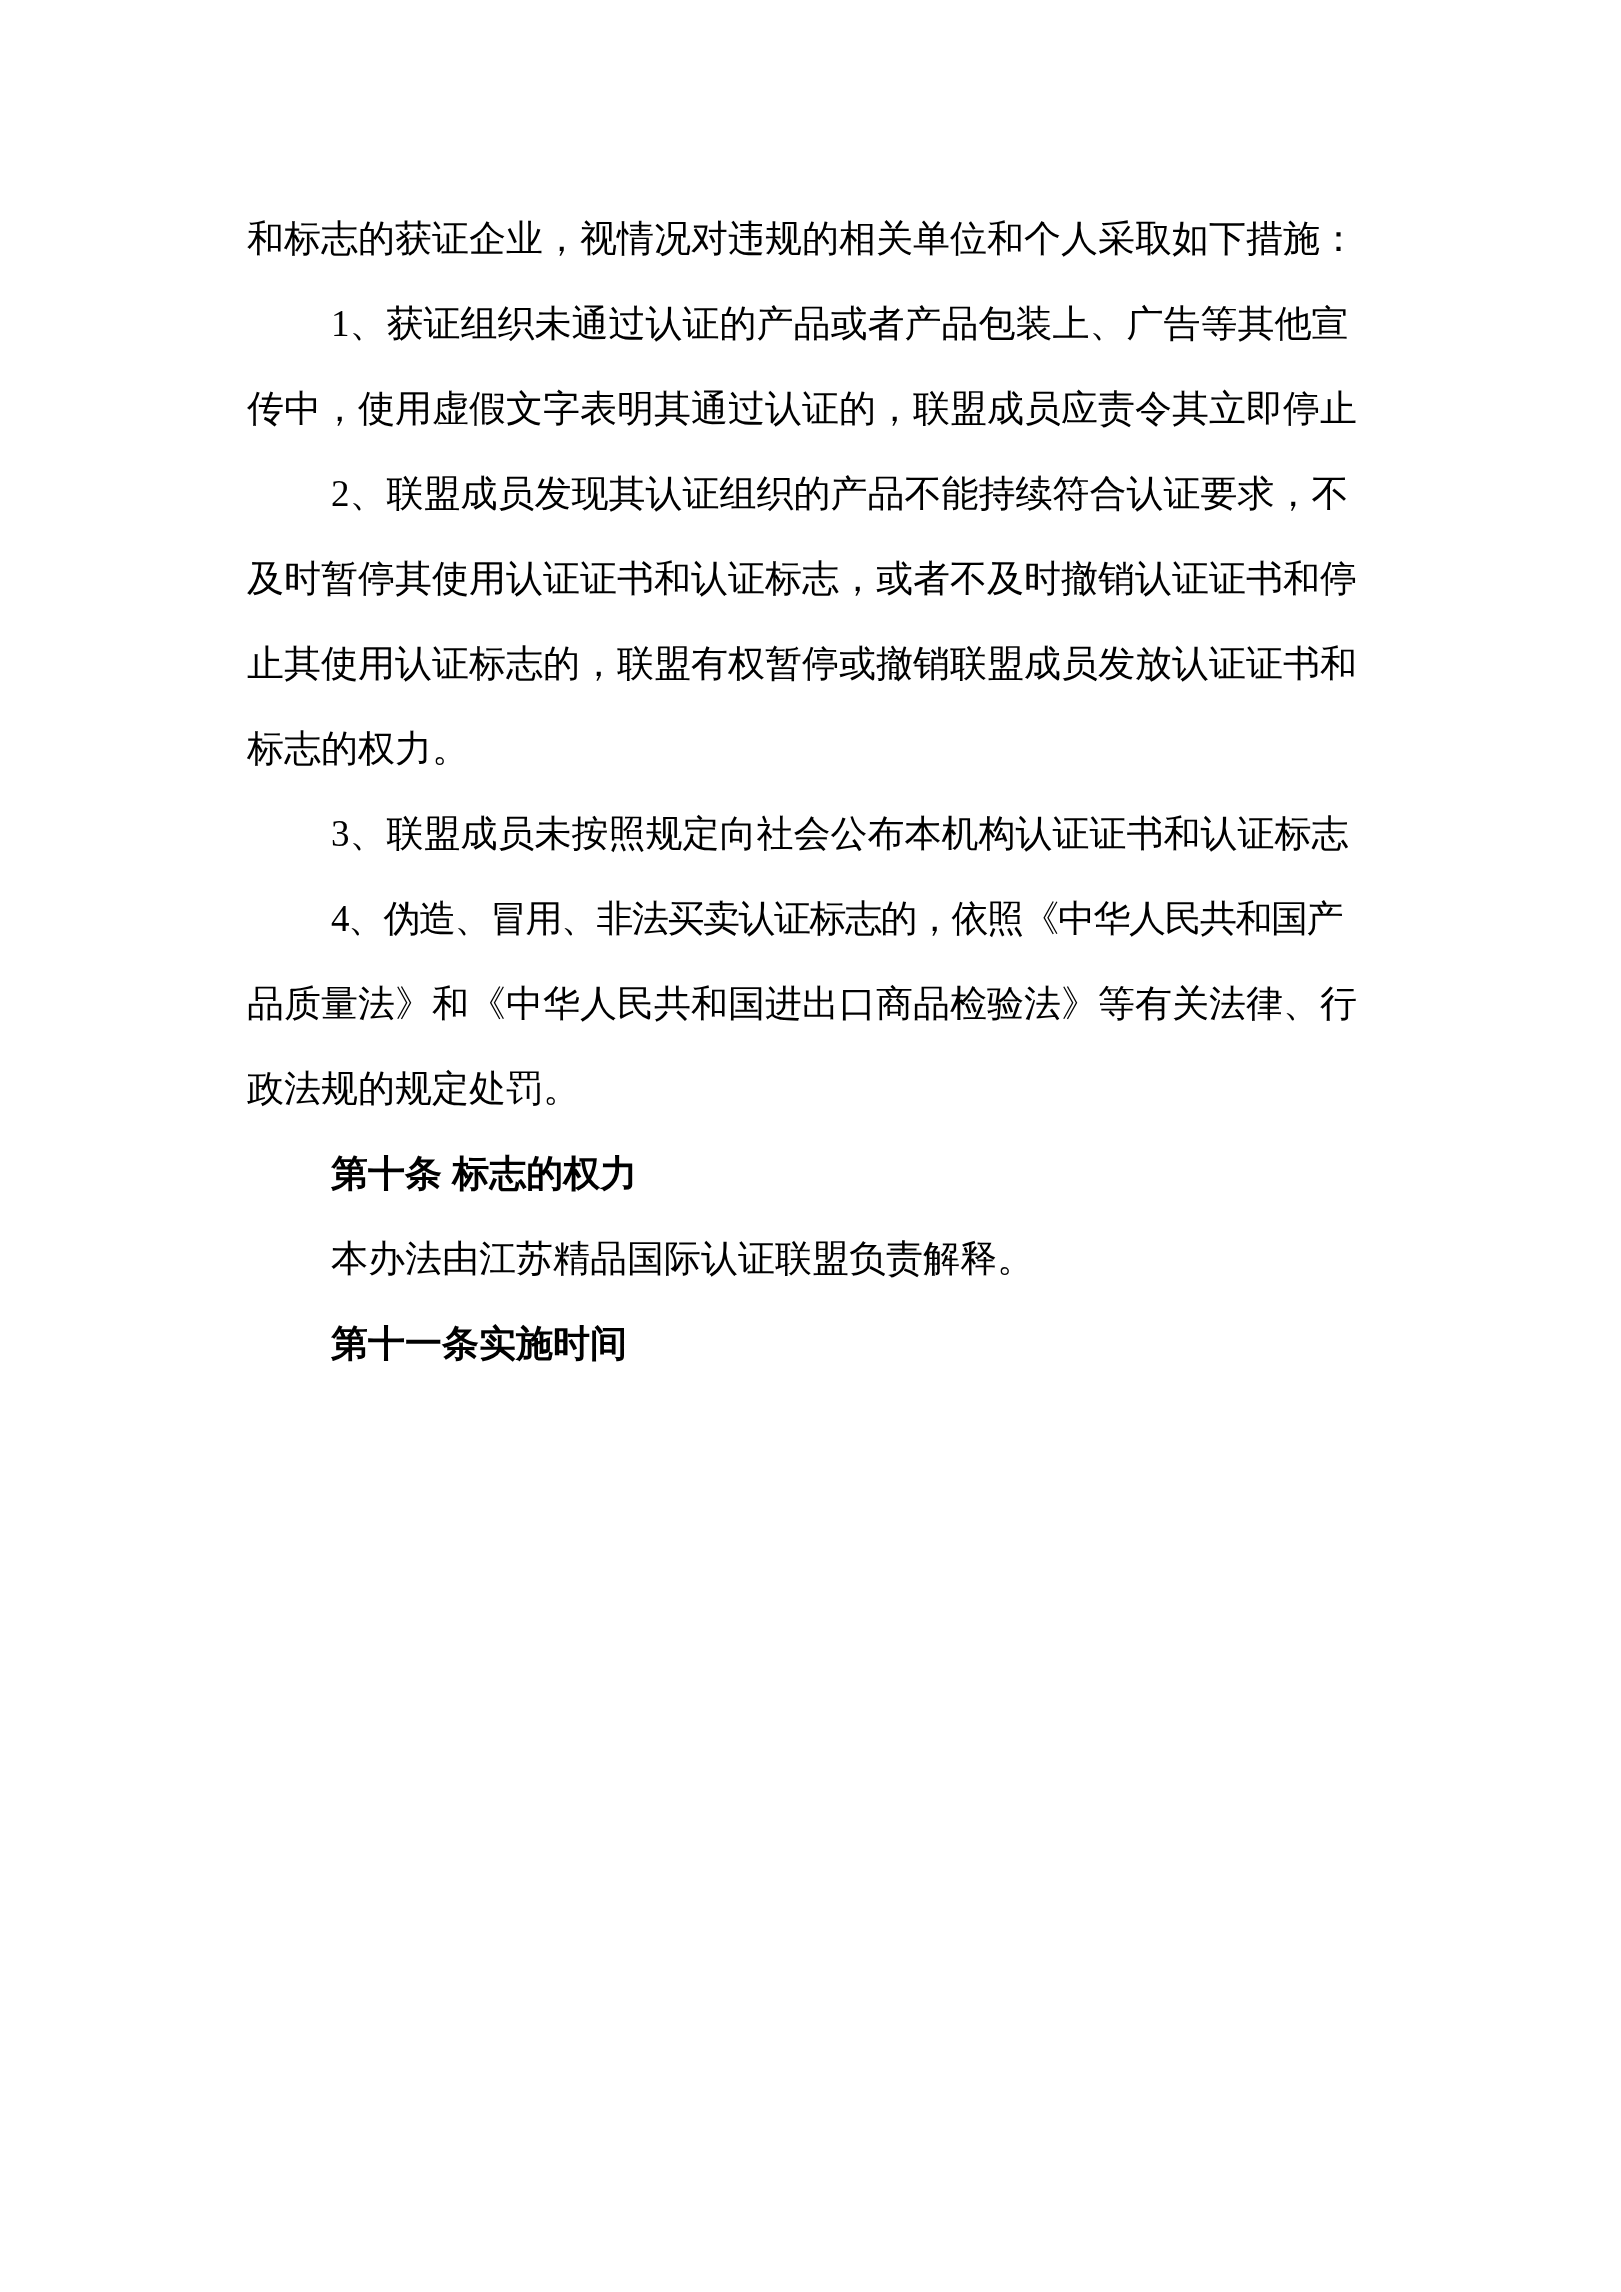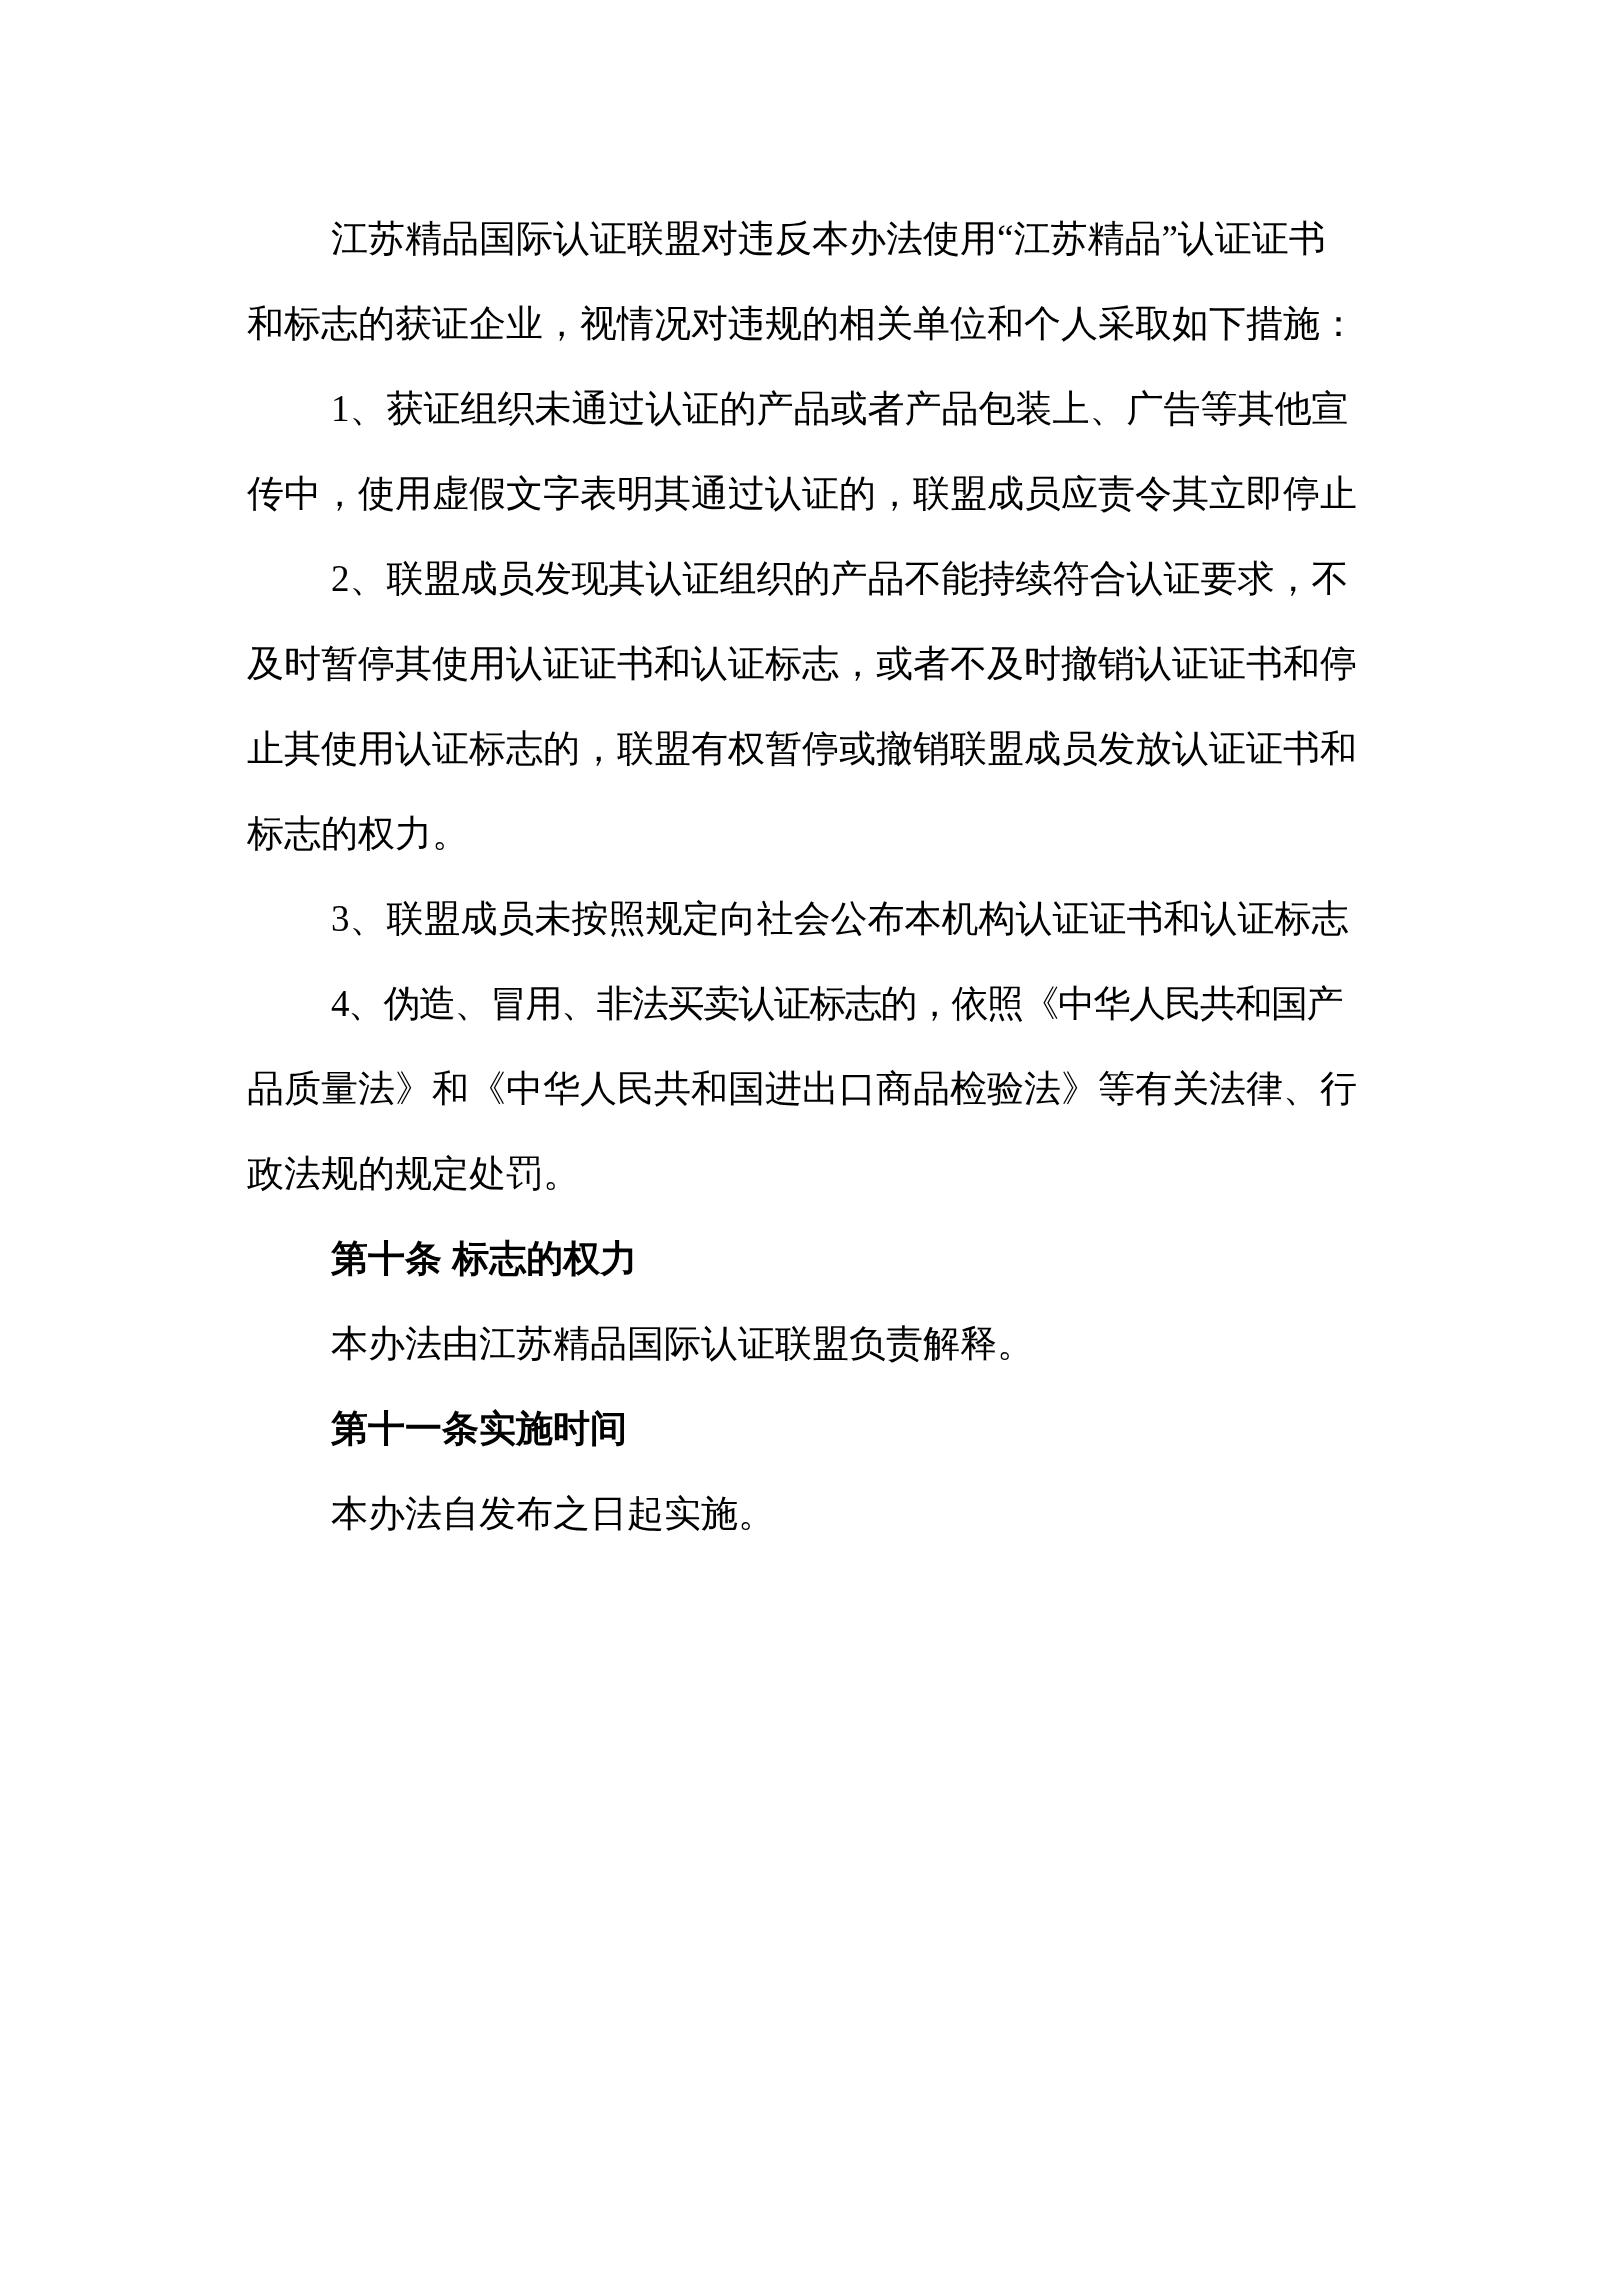--- a/index.html
+++ b/index.html
@@ -42,31 +42,29 @@
   .heading {
     font-weight: 700;
     font-family: "Liberation Sans", "DejaVu Sans", sans-serif;
   }
 </style>
 </head>
 <body>
 
 <div class="page">
   <div class="text-block">
-    <div class="line indent">江苏精品国际认证联盟对违反本办法使用“江苏精品”认证证书</div>
     <div class="line">和标志的获证企业，视情况对违规的相关单位和个人采取如下措施：</div>
     <div class="line indent">1、获证组织未通过认证的产品或者产品包装上、广告等其他宣</div>
     <div class="line">传中，使用虚假文字表明其通过认证的，联盟成员应责令其立即停止</div>
     <div class="line indent">2、联盟成员发现其认证组织的产品不能持续符合认证要求，不</div>
     <div class="line">及时暂停其使用认证证书和认证标志，或者不及时撤销认证证书和停</div>
     <div class="line">止其使用认证标志的，联盟有权暂停或撤销联盟成员发放认证证书和</div>
     <div class="line">标志的权力。</div>
     <div class="line indent">3、联盟成员未按照规定向社会公布本机构认证证书和认证标志</div>
     <div class="line indent tight">4、伪造、冒用、非法买卖认证标志的，依照《中华人民共和国产</div>
     <div class="line">品质量法》和《中华人民共和国进出口商品检验法》等有关法律、行</div>
     <div class="line">政法规的规定处罚。</div>
     <div class="line indent heading">第十条 标志的权力</div>
     <div class="line indent">本办法由江苏精品国际认证联盟负责解释。</div>
     <div class="line indent heading">第十一条实施时间</div>
-    <div class="line indent">本办法自发布之日起实施。</div>
   </div>
 </div>
 
 
 </body></html>

